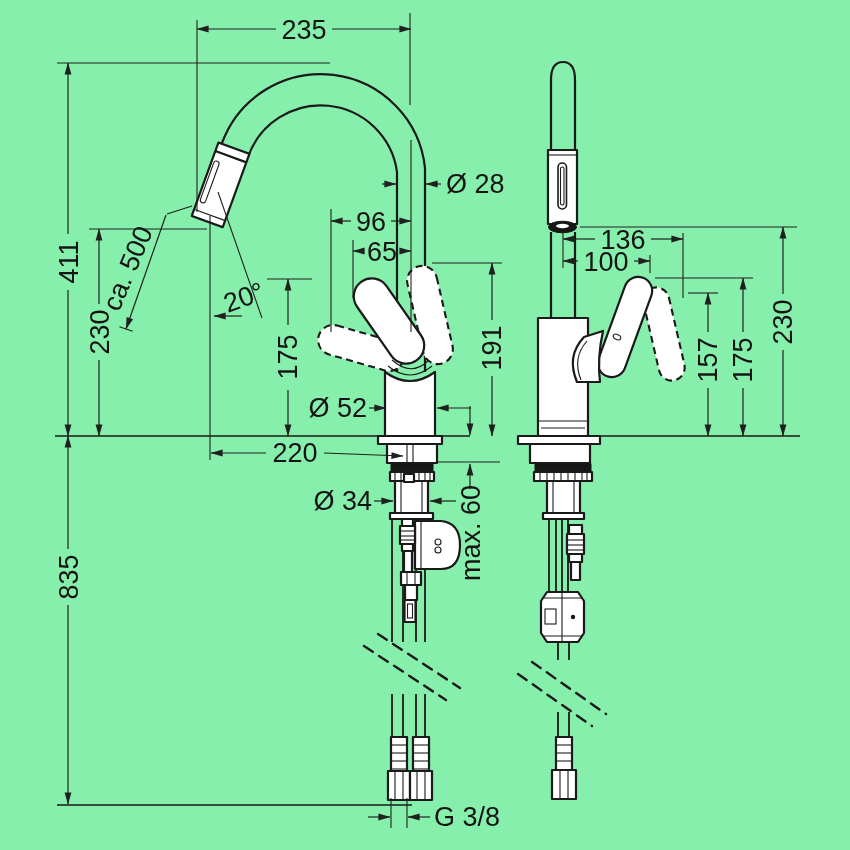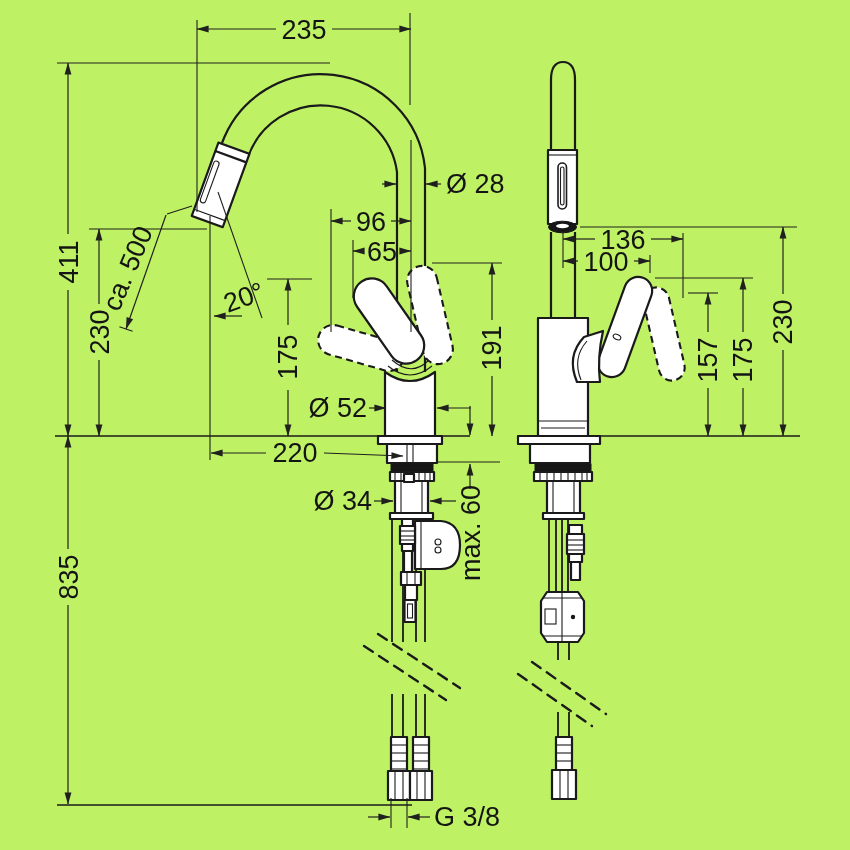--- a/index.html
+++ b/index.html
@@ -1,16 +1,16 @@
 <!DOCTYPE html>
 <html><head>
 <meta charset="utf-8">
 <style>
   html,body { margin:0; padding:0; background:#ffffff; }
-  .stage { width:850px; height:850px; background:#bef264; position:relative; }
+  .stage { width:850px; height:850px; background:#86efac; position:relative; }
   svg { display:block; }
   
   .o   { fill:#ffffff; stroke:#1a1a1a; stroke-width:2.2; stroke-linejoin:round; }
   .ln  { fill:none; stroke:#1a1a1a; stroke-width:2.2; stroke-linecap:butt; }
   .t1  { fill:none; stroke:#1a1a1a; stroke-width:1.1; }
   .hos { fill:none; stroke:#1a1a1a; stroke-width:1.8; }
   .dsh { fill:#ffffff; stroke:#1a1a1a; stroke-width:2.1; stroke-dasharray:7 4.5; }
   .brk { fill:none; stroke:#1a1a1a; stroke-width:2.4; stroke-dasharray:10.5 7.5; stroke-linecap:round; }
   .blk { fill:#161616; stroke:#161616; stroke-width:1; }
   .dim { fill:none; stroke:#20201e; stroke-width:1.2; }

